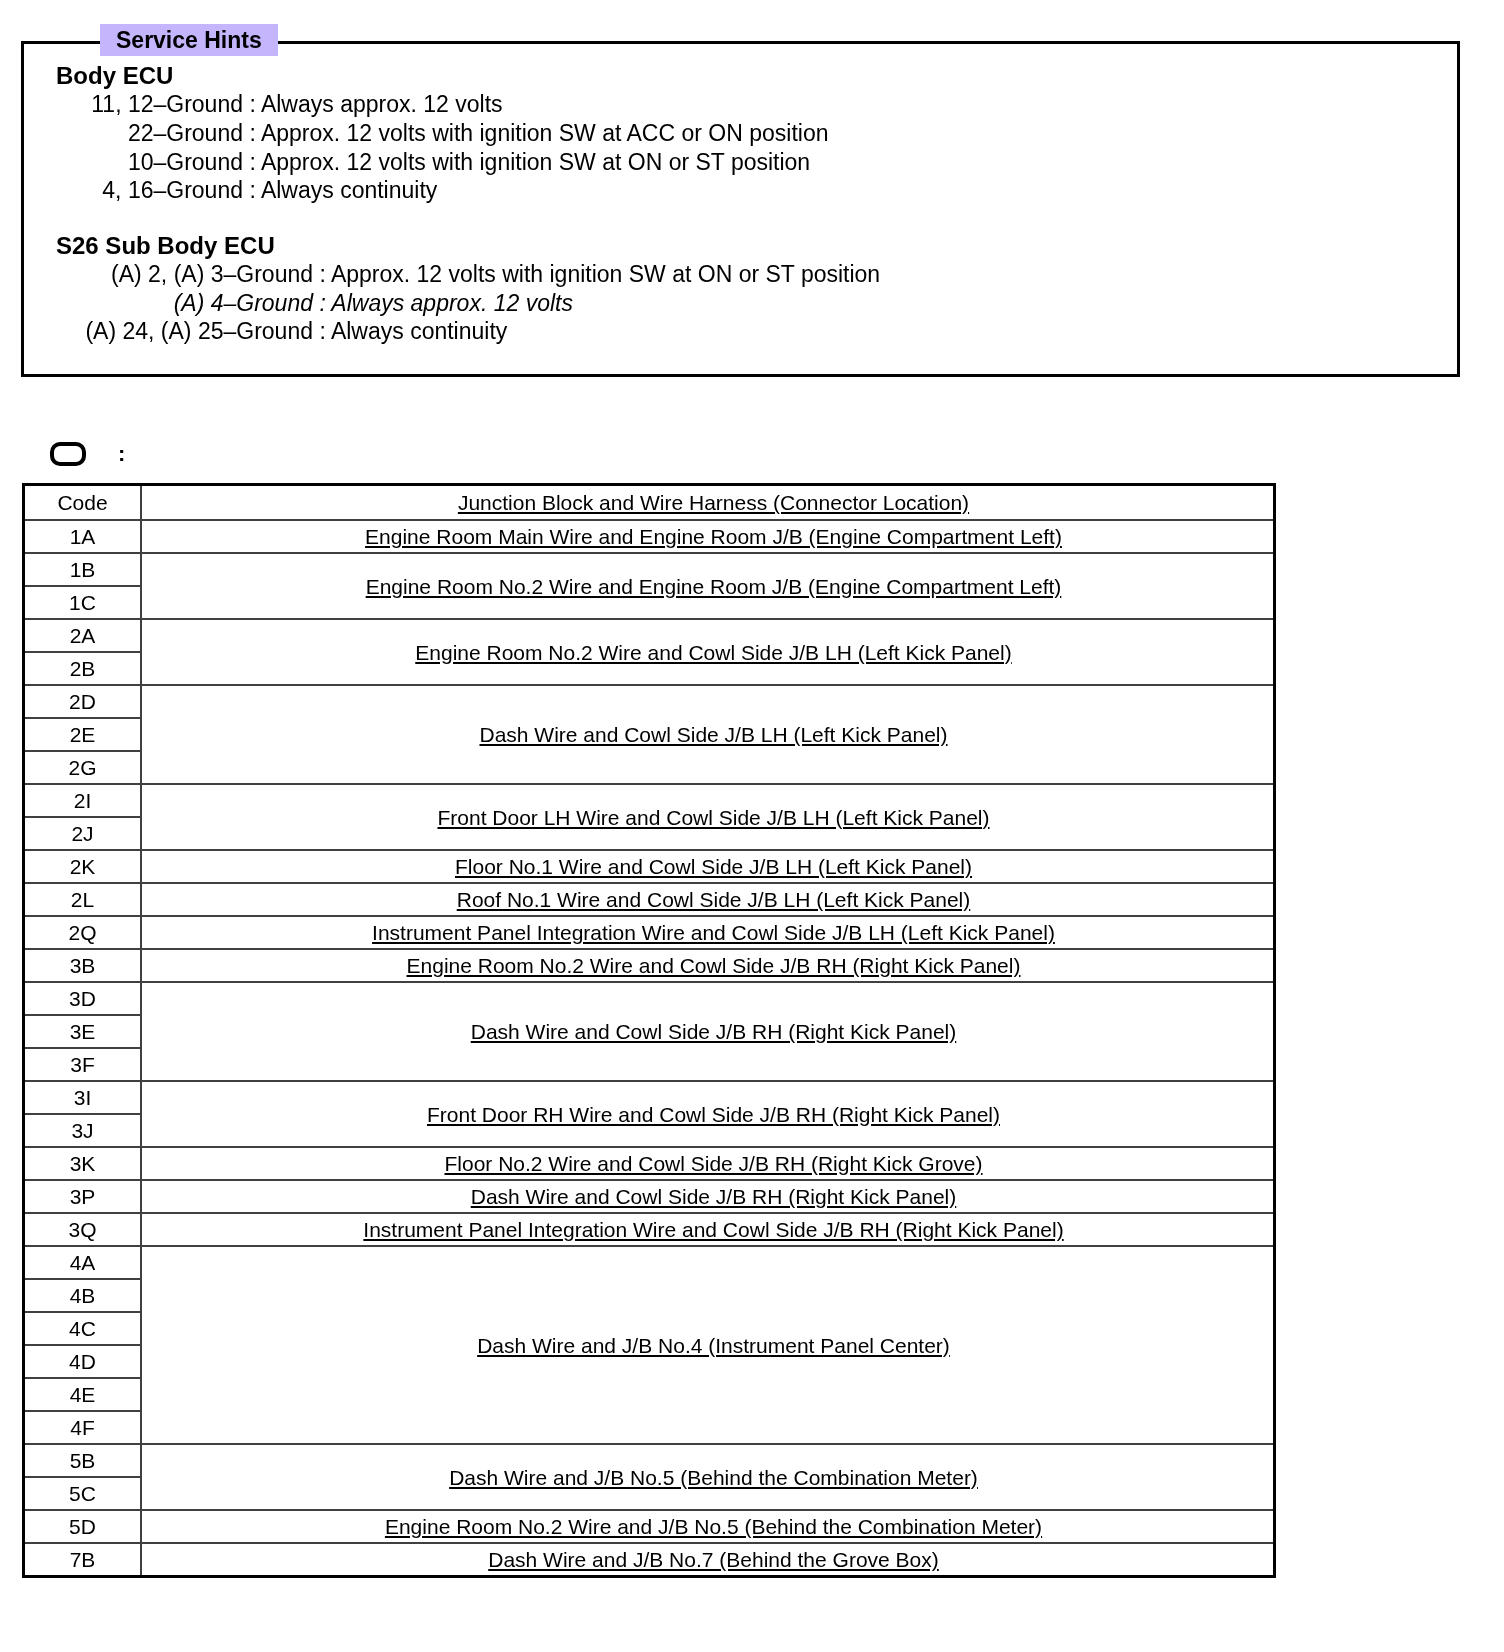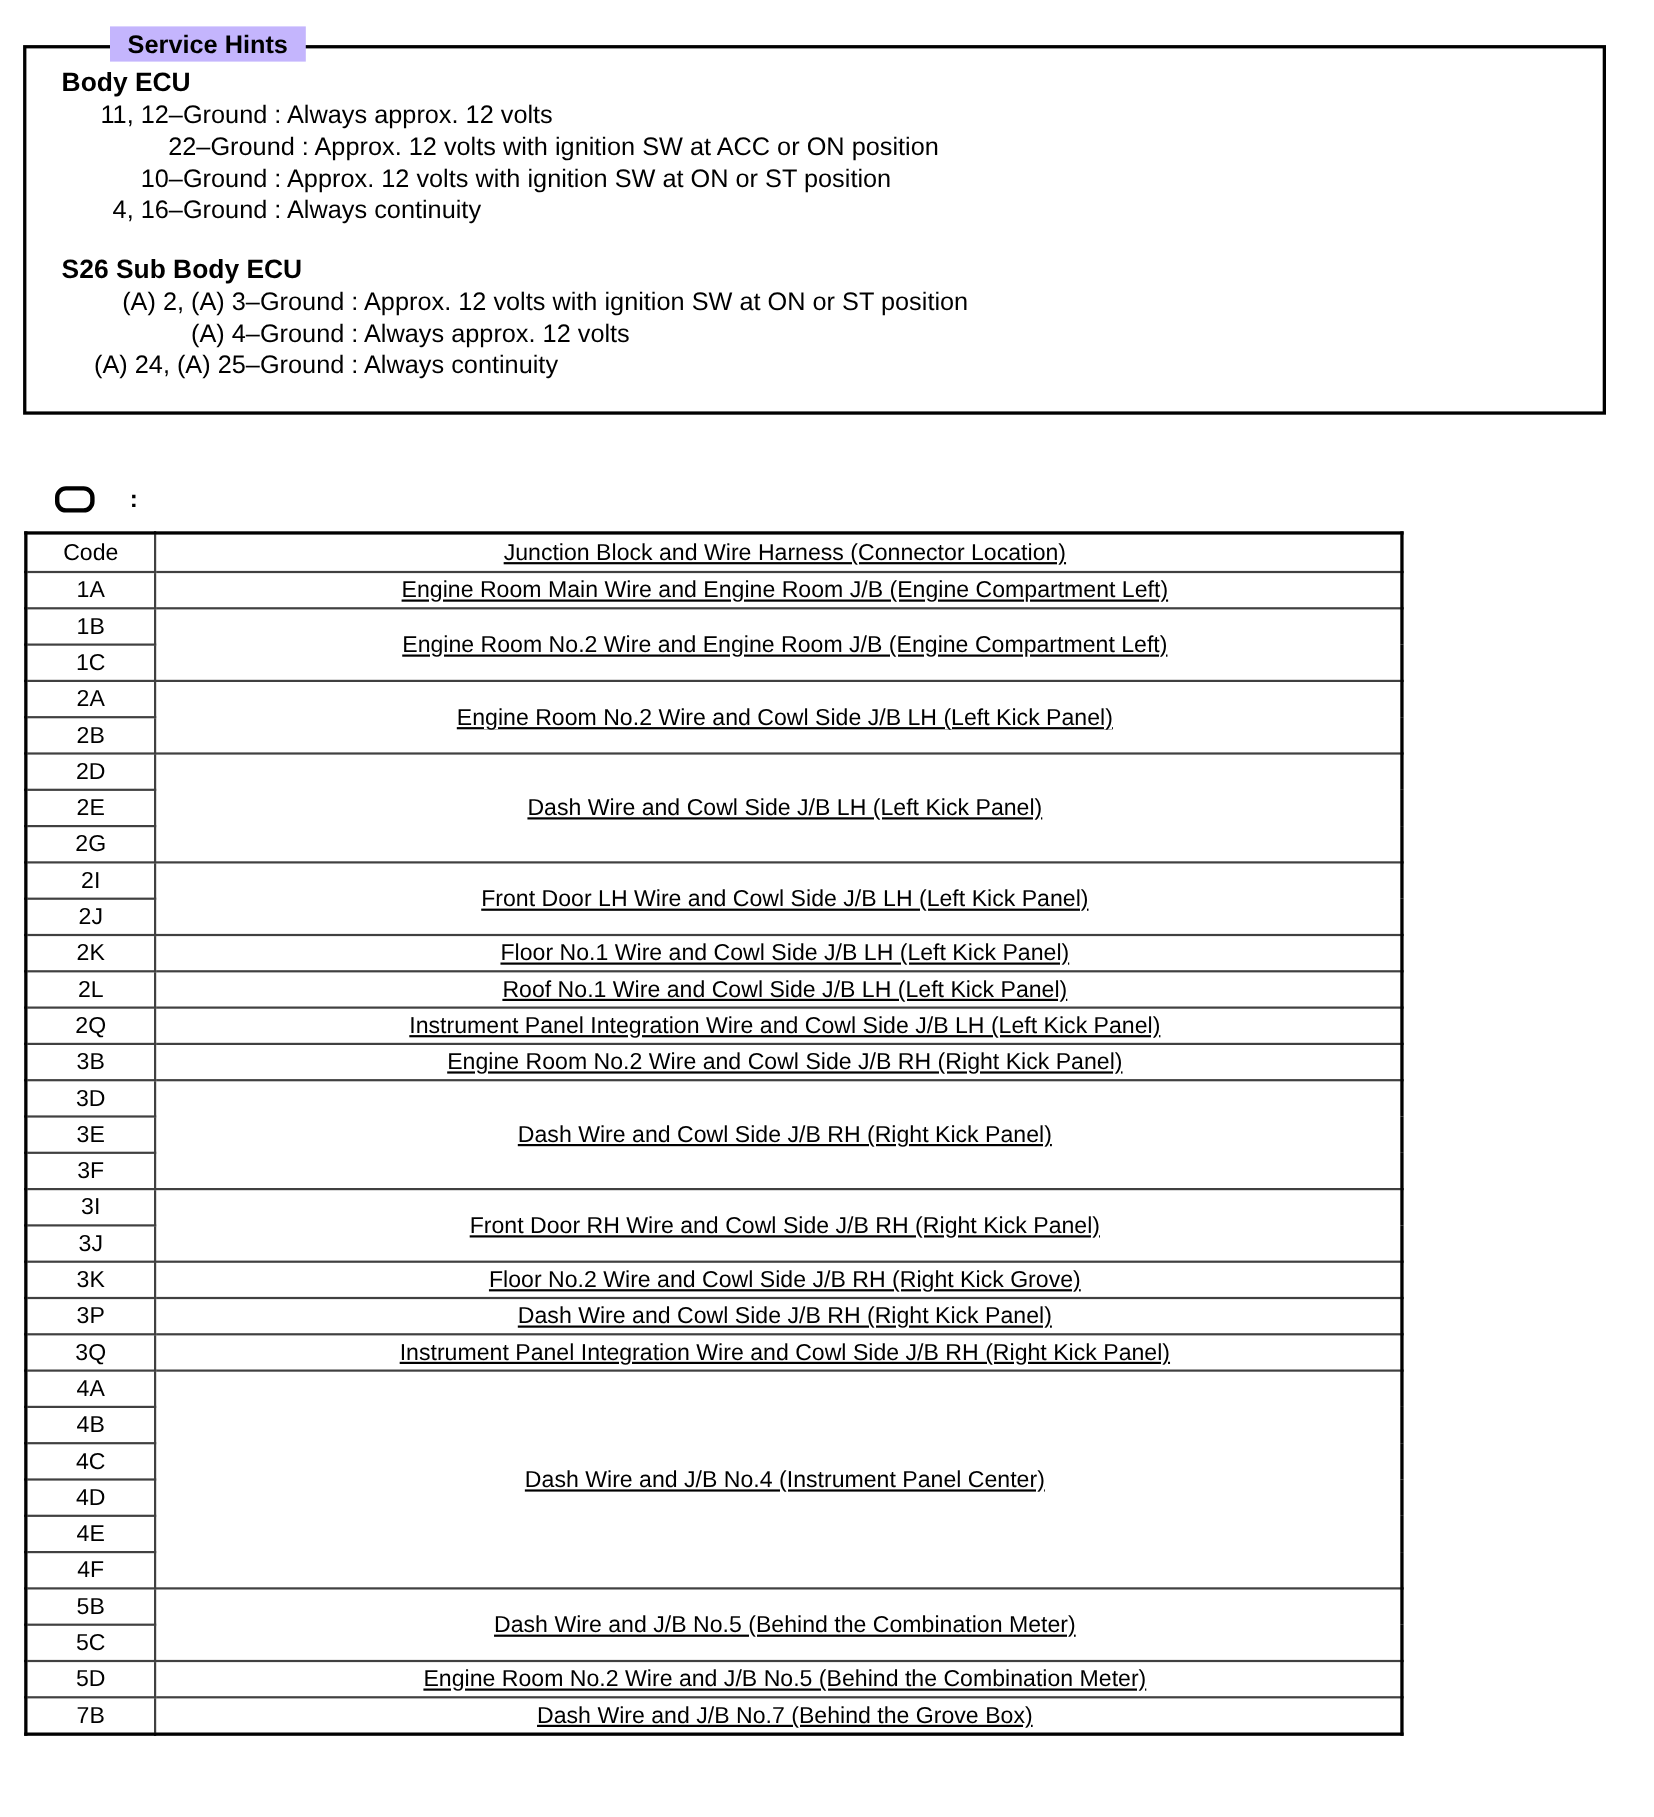--- a/index.html
+++ b/index.html
@@ -29,29 +29,29 @@
 </style>
 </head>
 <body>
 
 <div class="hints-box"></div>
 <div class="hints-title">Service Hints</div>
 
 <div class="hint-section-title" style="top:62px;">Body ECU</div>
 <div id="sec0">
     <div class="hint-line" style="top: 90px; left: 0px;"><span class="lhs" style="width: 243px;">11, 12–Ground</span><span> : </span><span>Always approx. 12 volts</span></div>
-    <div class="hint-line" style="top: 119px; left: 0px; margin-left: 25px;"><span class="lhs" style="width: 243px;">22–Ground</span><span> : </span><span>Approx. 12 volts with ignition SW at ACC or ON position</span></div>
+    <div class="hint-line" style="top: 119px; left: 0px;"><span class="lhs" style="width: 243px;">22–Ground</span><span> : </span><span>Approx. 12 volts with ignition SW at ACC or ON position</span></div>
     <div class="hint-line" style="top: 148px; left: 0px;"><span class="lhs" style="width: 243px;">10–Ground</span><span> : </span><span>Approx. 12 volts with ignition SW at ON or ST position</span></div>
     <div class="hint-line" style="top: 176px; left: 0px;"><span class="lhs" style="width: 243px;">4, 16–Ground</span><span> : </span><span>Always continuity</span></div>
   </div>
 
 <div class="hint-section-title" style="top:232px;">S26  Sub Body ECU</div>
 <div id="sec1">
     <div class="hint-line" style="top: 260px; left: 0px;"><span class="lhs" style="width: 313px;">(A) 2, (A) 3–Ground</span><span> : </span><span>Approx. 12 volts with ignition SW at ON or ST position</span></div>
-    <div class="hint-line" style="top: 289px; left: 0px;"><span class="lhs" style="width: 313px;">(A) 4–Ground</span><span> : </span><span>Always approx. 12 volts</span></div>
+    <div class="hint-line" style="top: 289px; left: 0px; font-style: italic;"><span class="lhs" style="width: 313px;">(A) 4–Ground</span><span> : </span><span>Always approx. 12 volts</span></div>
     <div class="hint-line" style="top: 317px; left: 0px;"><span class="lhs" style="width: 313px;">(A) 24, (A) 25–Ground</span><span> : </span><span>Always continuity</span></div>
   </div>
 
 <div class="legend">
   <div class="legend-icon"></div>
   <span class="legend-colon">:</span>
 </div>
 
 <table class="jb">
   <tbody id="jb-body">

